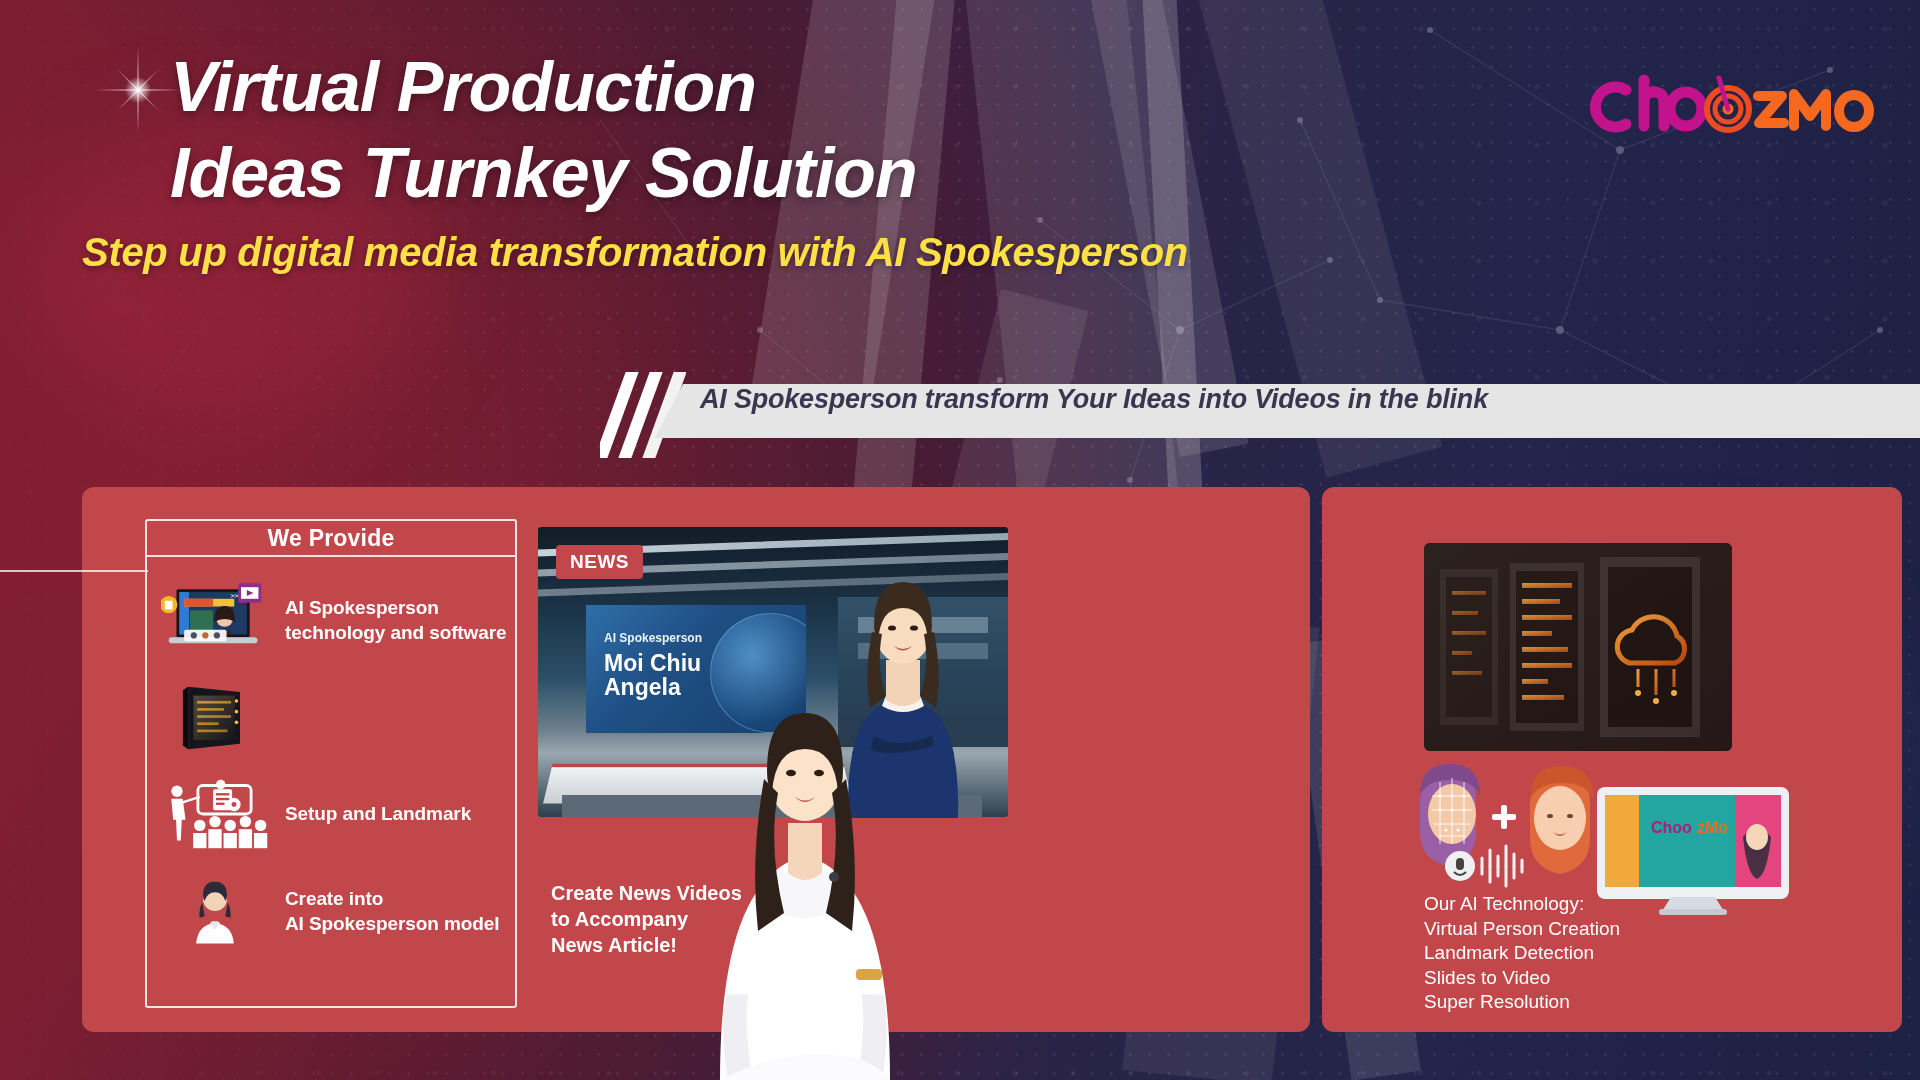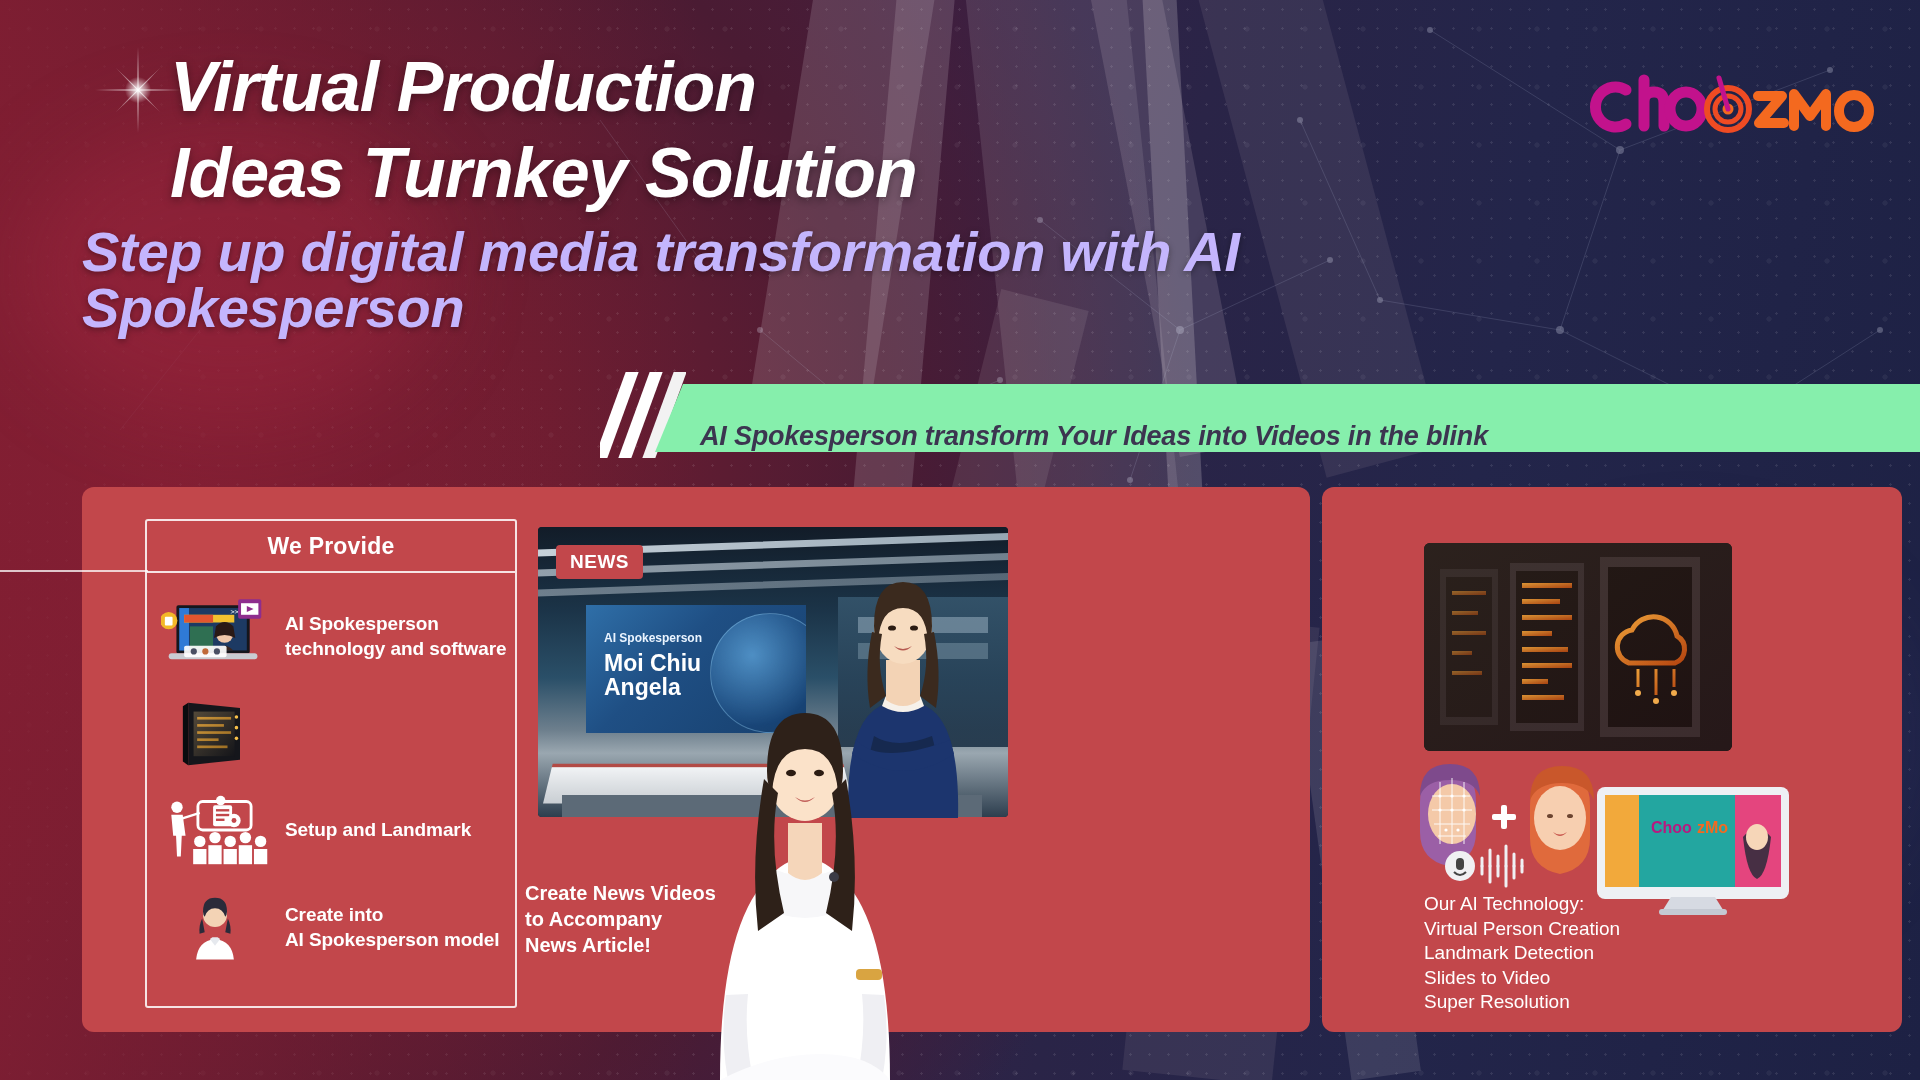--- a/index.html
+++ b/index.html
@@ -66,38 +66,38 @@
 
   h1.title{
     position:absolute; left:170px; top:44px; width:1260px;
     font-size:70px; line-height:86px; font-weight:bold; font-style:italic;
     color:#ffffff; letter-spacing:-1px;
     text-shadow:0 3px 10px rgba(0,0,0,.35);
     white-space:pre-line;
   }
   .subtitle{
     position:absolute; left:82px; top:224px; width:1400px;
-    font-size:56px; line-height:56px; font-weight:bold; font-style:italic;
-    color:#c4b5fd; letter-spacing:-.3px;
+    font-size:40px; line-height:56px; font-weight:bold; font-style:italic;
+    color:#fde047; letter-spacing:-.3px;
     text-shadow:0 2px 6px rgba(0,0,0,.35);
   }
 
   
   .logo{position:absolute; right:38px; top:72px; width:300px; text-align:center;}
   .logo-mark{height:66px;}
   .logo-cn{
     margin-top:12px; font-size:22px; letter-spacing:3px; color:#cfd3e2; font-weight:500;
   }
 
   
   .ribbon{
-    position:absolute; left:655px; top:384px; width:1265px; height:68px;
-    background:#86efac;
+    position:absolute; left:655px; top:384px; width:1265px; height:54px;
+    background:#e5e5e5;
     clip-path:polygon(28px 0, 100% 0, 100% 100%, 0 100%);
-    display:flex; align-items:flex-end;
+    display:flex; align-items:flex-start;
   }
   .ribbon-text{
     font-size:27px; font-style:italic; font-weight:bold; color:#3c3550;
     margin-left:45px; letter-spacing:-.2px; white-space:nowrap;
   }
   .slash{position:absolute; width:13px; height:86px; background:#ffffff; top:372px; transform:skewX(-20deg);}
   .slash.s1{left:610px;}
   .slash.s2{left:634px;}
   .slash.s3{left:658px; background:#f2f2f2;}
   .slash-mask{position:absolute; left:600px; top:372px; width:86px; height:86px; overflow:hidden;}
@@ -107,21 +107,21 @@
     position:absolute; background:#c2474b; border-radius:12px;
   }
   #panel-left{ left:82px; top:487px; width:1228px; height:545px; }
   #panel-right{ left:1322px; top:487px; width:580px; height:545px; }
 
   .provide-box{
     position:absolute; left:145px; top:519px; width:372px; height:489px;
     border:2px solid rgba(255,255,255,.85); border-radius:3px;
   }
   .provide-head{
-    height:52px; display:flex; align-items:center; justify-content:center;
+    height:36px; display:flex; align-items:center; justify-content:center;
     border-bottom:2px solid rgba(255,255,255,.85);
     color:#fff; font-size:23px; font-weight:bold; letter-spacing:.2px;
   }
   .provide-list{padding:14px 0 0 0;}
   .prow{
     display:flex; align-items:center; height:97px; padding-left:12px;
   }
   .prow .ico{width:112px; height:86px; display:flex; align-items:center; justify-content:center; flex:0 0 112px;}
   .prow .ptxt{
     color:#ffffff; font-size:19px; line-height:25px; font-weight:bold;
@@ -162,21 +162,21 @@
   }
   .news-badge{
     position:absolute; left:556px; top:545px;
     background:#c2474b; color:#fff; font-size:19px; font-weight:bold;
     padding:6px 14px; border-radius:4px; letter-spacing:.5px;
   }
   .anchor{
     position:absolute; left:828px; top:540px; width:150px; height:278px; overflow:hidden;
   }
   .caption-center{
-    position:absolute; left:525px; top:880px; width:230px;
+    position:absolute; left:551px; top:880px; width:230px;
     color:#fff; font-size:20px; line-height:26px; font-weight:bold; white-space:pre-line;
   }
 
   
   .presenter{position:absolute; left:690px; top:565px; width:230px; height:515px;}
 
   
   .server-shot{
     position:absolute; left:1424px; top:543px; width:308px; height:208px;
     border-radius:6px; overflow:hidden;

